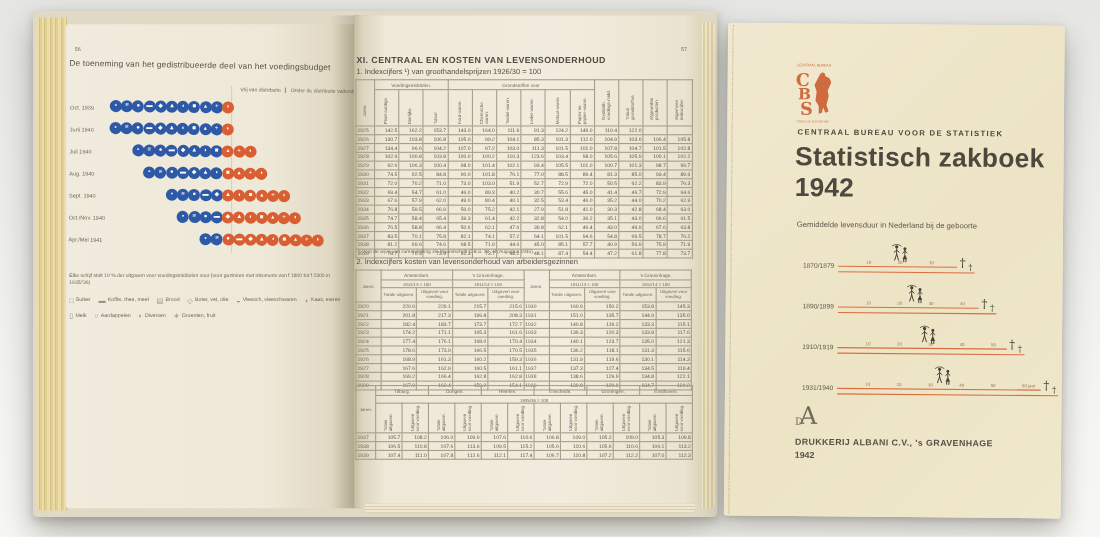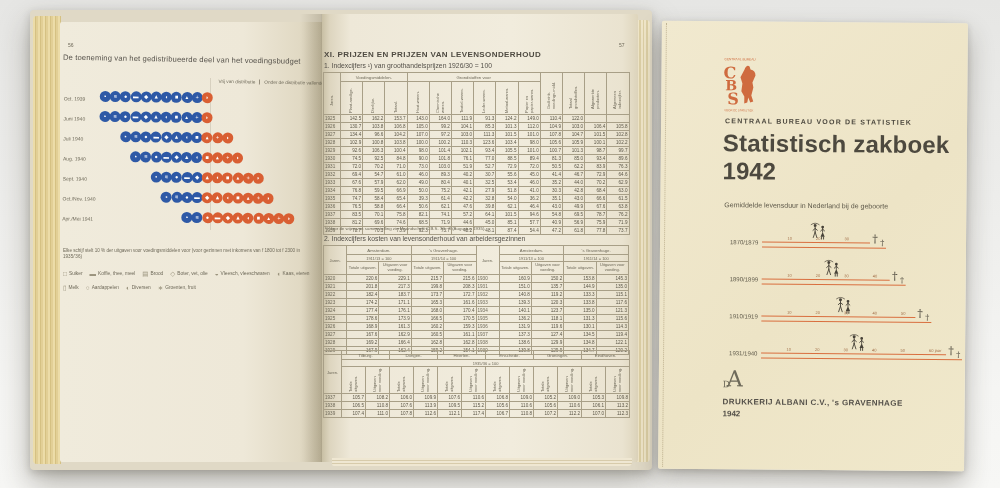--- a/index.html
+++ b/index.html
@@ -260,21 +260,21 @@
           <span class="legic">∗</span>
           <span>Groenten, fruit</span>
         </span>
       </div>
   </div>
 
   <div class="gutter"></div>
 
   <div class="page page-right">
     <span class="pnum" style="left:297px;top:28px">57</span>
-    <div class="rp-t1">XI. PRIJZEN EN PRIJZEN VAN LEVENSONDERHOUD</div>
+    <div class="rp-t1">XI. CENTRAAL EN KOSTEN VAN LEVENSONDERHOUD</div>
     <div class="rp-t2">1. Indexcijfers ¹) van groothandelsprijzen 1926/30 = 100</div>
     <table id="t1">
         <colgroup>
           <col style="width: 17px;">
           <col style="width: 22.2px;">
           <col style="width: 22.2px;">
           <col style="width: 22.2px;">
           <col style="width: 22.2px;">
           <col style="width: 22.2px;">
           <col style="width: 22.2px;">

